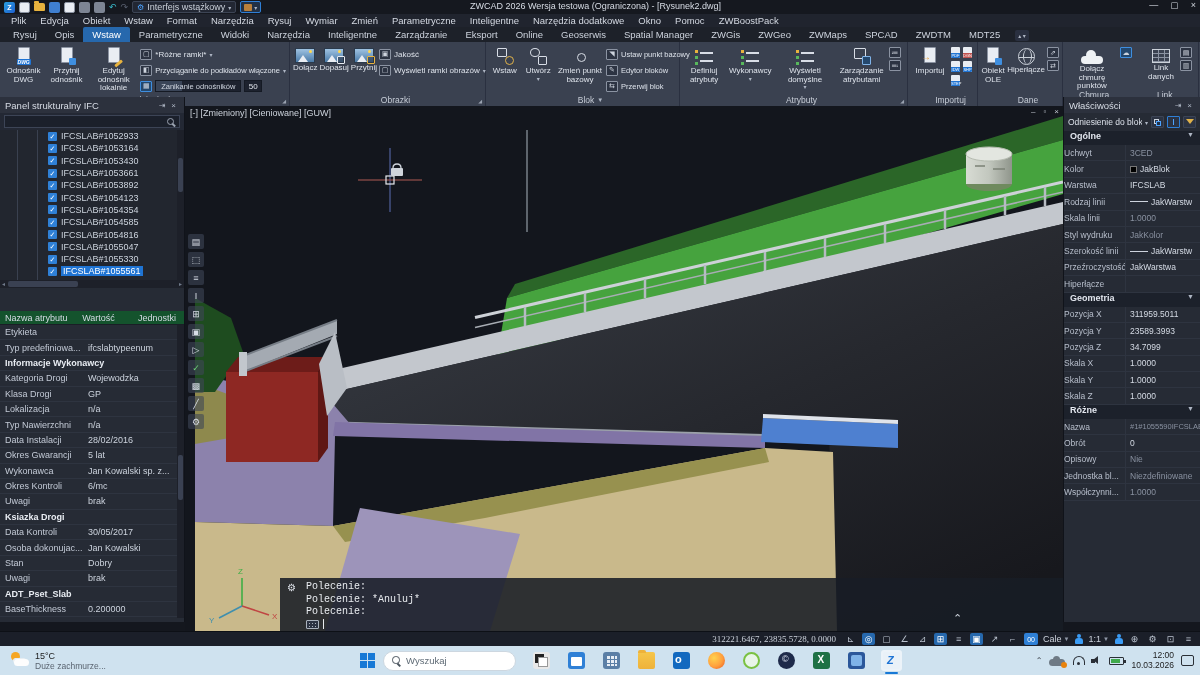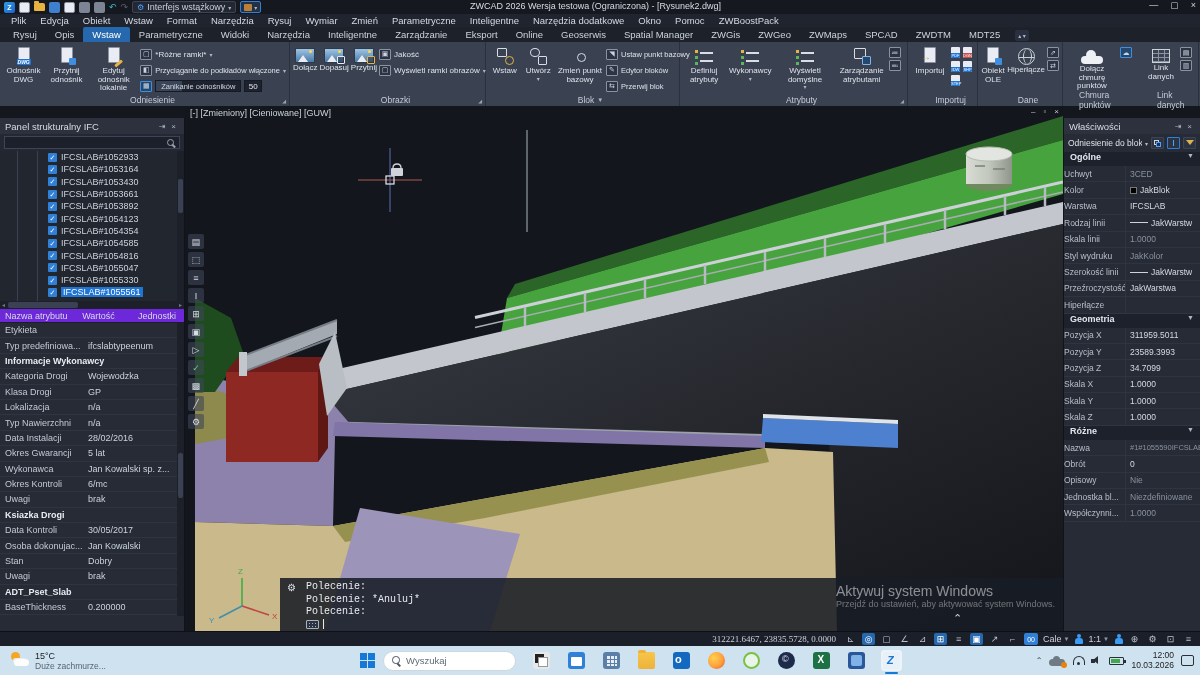--- a/index.html
+++ b/index.html
@@ -100,21 +100,21 @@
   .cloudic { position:relative; width:22px; height:14px; margin-top:4px; flex:none; }
   .cloudic::before { content:""; position:absolute; left:0; bottom:0; width:22px; height:8px; background:#eef1f4; border-radius:5px; }
   .cloudic::after { content:""; position:absolute; left:5px; top:0; width:10px; height:10px; background:#eef1f4; border-radius:50%; }
   .impgrid { display:grid; grid-template-columns:10px 10px; grid-auto-rows:12px; gap:2px; padding-top:3px; }
   .fdoc { width:9px; height:11px; background:#e9edf3; border-radius:1px; position:relative; font-size:4px;
     color:#fff; display:flex; align-items:flex-end; justify-content:center; }
   .fdoc i { font-style:normal; background:#1f74d4; width:100%; text-align:center; border-radius:0 0 1px 1px; }
   .fdoc.red i { background:#c0504d; }
 
   
-  .spanel { position:absolute; top:118px; height:525px; background:#262b35; }
+  .spanel { position:absolute; top:97px; height:525px; background:#262b35; }
   #lpanel { left:0; width:185px; border-right:1px solid #10131a; }
   #rpanel { left:1063px; width:137px; border-left:1px solid #10131a; }
   .ph { height:16px; background:#2c313d; display:flex; align-items:center; padding:0 5px;
     font-size:9.5px; color:#d6dbe4; }
   .ph .sp { flex:1; }
   .ph .hic { font-size:8px; color:#aeb6c4; padding:0 3px; }
   .searchrow { height:17px; background:#232834; padding:2px 4px; }
   .searchbox { height:13px; background:#1b202b; border:1px solid #3c4456; display:flex; align-items:center;
     justify-content:flex-end; padding:0 4px; }
   .mag { position:relative; width:8px; height:8px; }
@@ -128,22 +128,22 @@
   .titem { height:12.3px; display:flex; align-items:center; padding-left:48px; gap:4px; }
   .cb { width:9px; height:9px; background:#2f80d6; border-radius:1px; color:#fff; font-size:7px;
     line-height:9px; text-align:center; flex:none; }
   .tlabel { font-size:9px; color:#ccd3dd; white-space:nowrap; }
   .titem.sel .tlabel { background:#1f74d4; color:#fff; padding:0 2px; }
   .vsb { position:absolute; right:0; top:0; width:7px; height:100%; background:#1d2029; }
   .vsb .th { position:absolute; left:1px; width:5px; background:#3a4152; border-radius:2px; }
   .hsb { height:8px; background:#1d2029; position:relative; }
   .hsb .th { position:absolute; left:8px; top:1px; width:70px; height:6px; background:#3a4152; border-radius:2px; }
   .hsb .ar { position:absolute; top:0; font-size:6px; color:#707a8a; line-height:8px; }
-  .attr-head { height:14px; display:flex; align-items:center; background:#6d28d9; font-size:9px; color:#d5dbe4;
-    border-bottom:1px solid #1a1e26; }
+  .attr-head { height:14px; display:flex; align-items:center; background:#14532d; font-size:9px; color:#d5dbe4;
+    border-bottom:1px solid #1a1e26;margin-top:23px; }
   .attr-head span:nth-child(1){ width:88px; padding-left:5px; }
   .attr-head span:nth-child(2){ width:60px; }
   .attr-head span:nth-child(3){ flex:1; text-align:right; padding-right:8px; }
   .trow { height:15.4px; display:flex; align-items:center; border-bottom:1px solid #2e3440; font-size:9px; }
   .trow .tn { width:88px; padding-left:5px; color:#c3cad6; white-space:nowrap; overflow:hidden; }
   .trow .tv { flex:1; color:#ccd3dd; white-space:nowrap; overflow:hidden; }
   .trow.sec { font-weight:bold; color:#e8ecf2; padding-left:5px; }
 
   
   .selrow { height:18px; display:flex; align-items:center; gap:3px; padding:0 4px; background:#262b35; }
@@ -878,24 +878,20 @@
         <div>Polecenie: *Anuluj*</div>
         <div>Polecenie:</div>
       </div>
       <div class="inrow">
         <span class="kbd"></span>
         <span class="caret"></span>
       </div>
     </div>
     <div id="chev">⌃</div>
 
-    <div id="wmark">
-      <div class="t1">Aktywuj system Windows</div>
-      <div class="t2">Przejdź do ustawień, aby aktywować system Windows.</div>
-    </div>
   </div>
 
   <div id="rpanel" class="spanel">
     <div class="ph">
       <span>Właściwości</span>
       <span class="sp"></span>
       <span class="hic">⇥</span>
       <span class="hic">×</span>
     </div>
     <div class="selrow">

